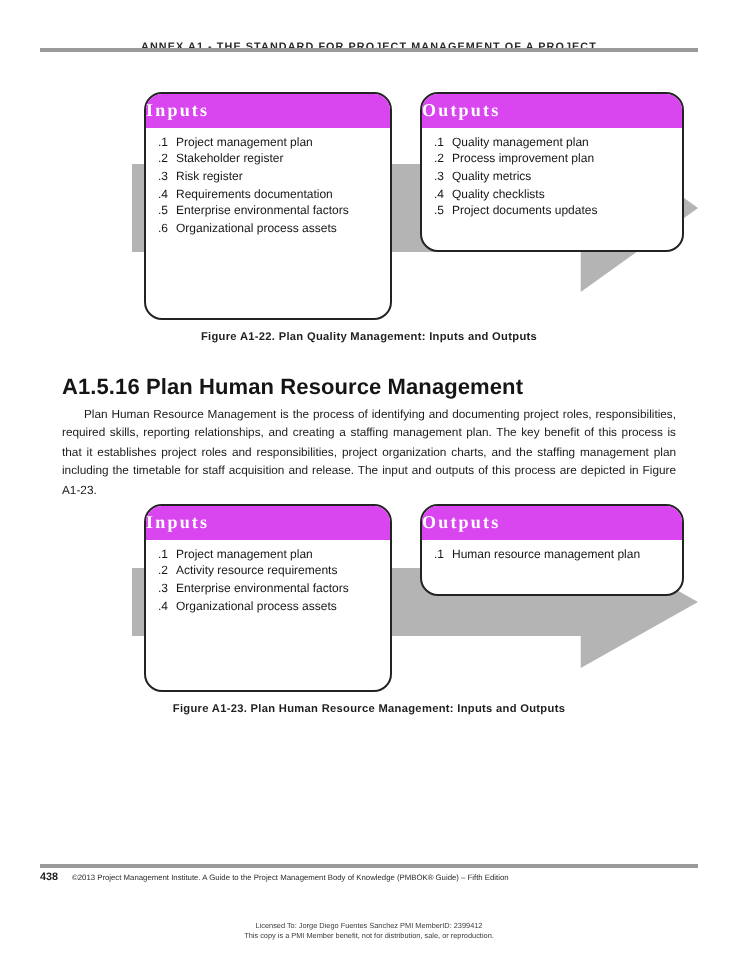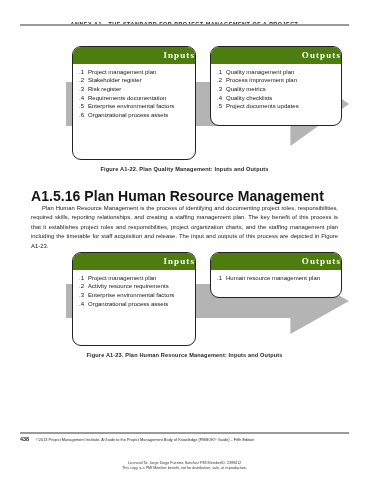--- a/index.html
+++ b/index.html
@@ -79,28 +79,28 @@
   }
   .box-in  { left: 52px;  width: 124px; }
   .box-out { left: 190px; width: 132px; }
 
   .fig1 .box-in  { height: 114px; }
   .fig1 .box-out { height: 80px;  }
   .fig2 .box-in  { height: 94px;  }
   .fig2 .box-out { height: 46px;  }
 
   .box-title {
-    background: #4d7c0f;
+    background: #d946ef;
     color: #ffffff;
     border-radius: 8px 8px 0 0;
     font-family: "Liberation Serif", serif;
     font-weight: bold;
     font-size: 9px;
     letter-spacing: 1.1px;
-    text-align: right;
+    text-align: left;
     padding: 3.5px 0 4px 0;
     line-height: 1;
   }
 
   .box-list {
     list-style: none;
     margin: 0;
     padding: 4px 5px 4px 6px;
   }
   .box-list li {
@@ -130,21 +130,21 @@
   }
 
   
   .section {
     position: absolute;
     left: 31px;
     right: 31px;
   }
   .sec-heading {
     top: 188px;
-    font-size: 14px;
+    font-size: 11px;
     font-weight: bold;
     color: #151515;
     letter-spacing: 0.05px;
   }
   .sec-body {
     top: 204px;
     font-size: 5.9px;
     line-height: 9.4px;
     text-align: justify;
     color: #1a1a1a;

